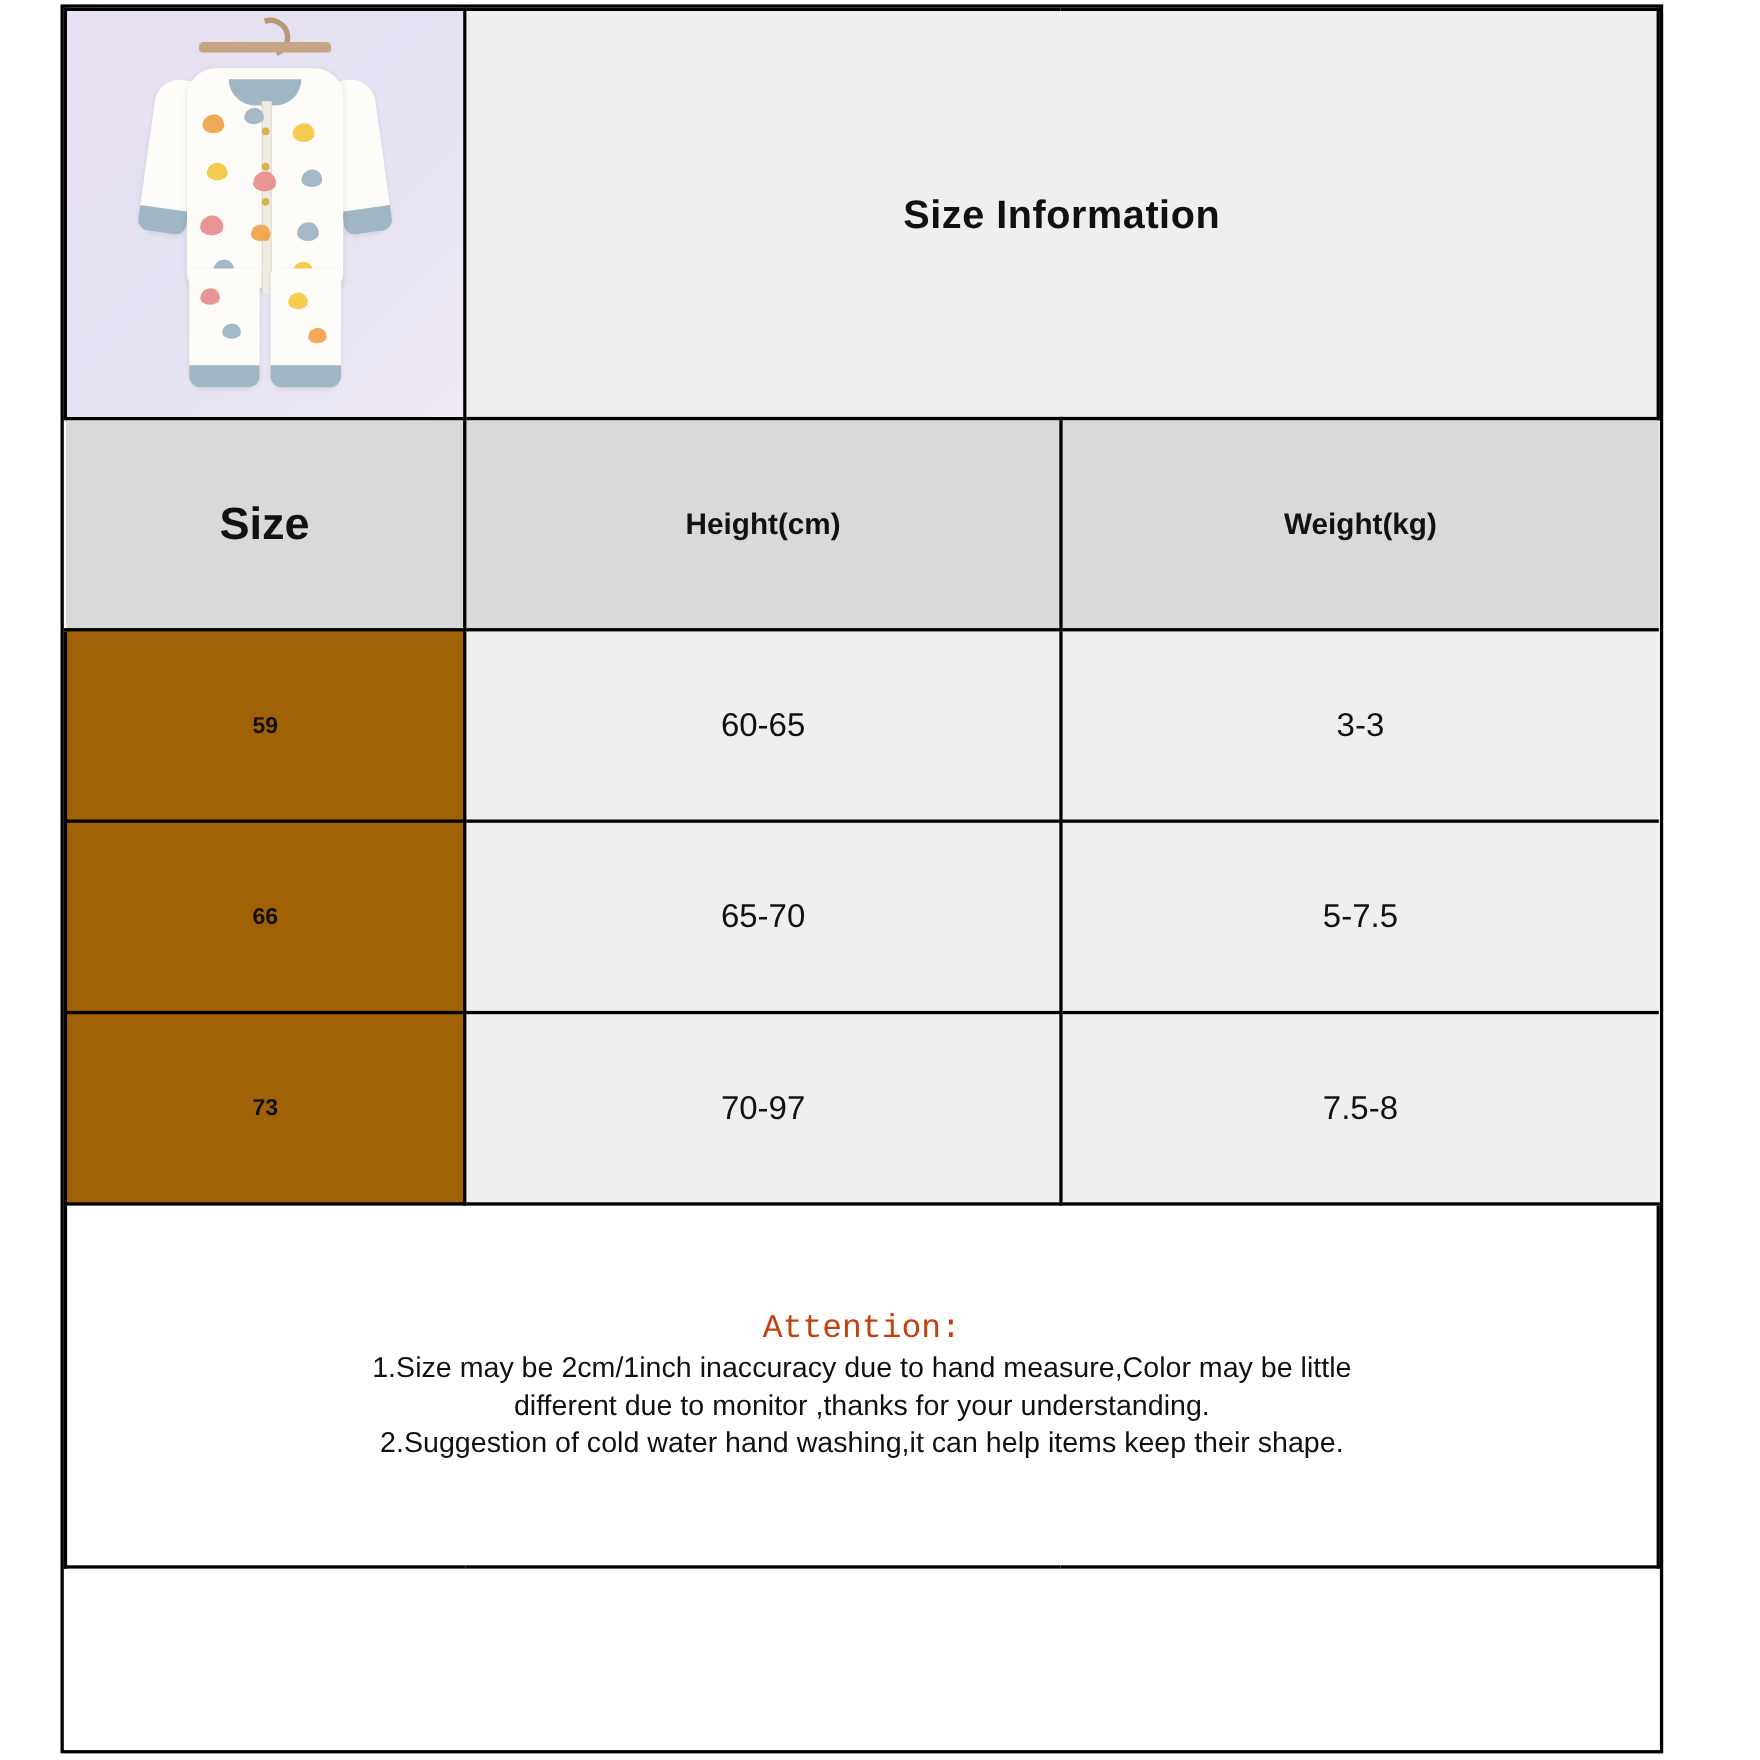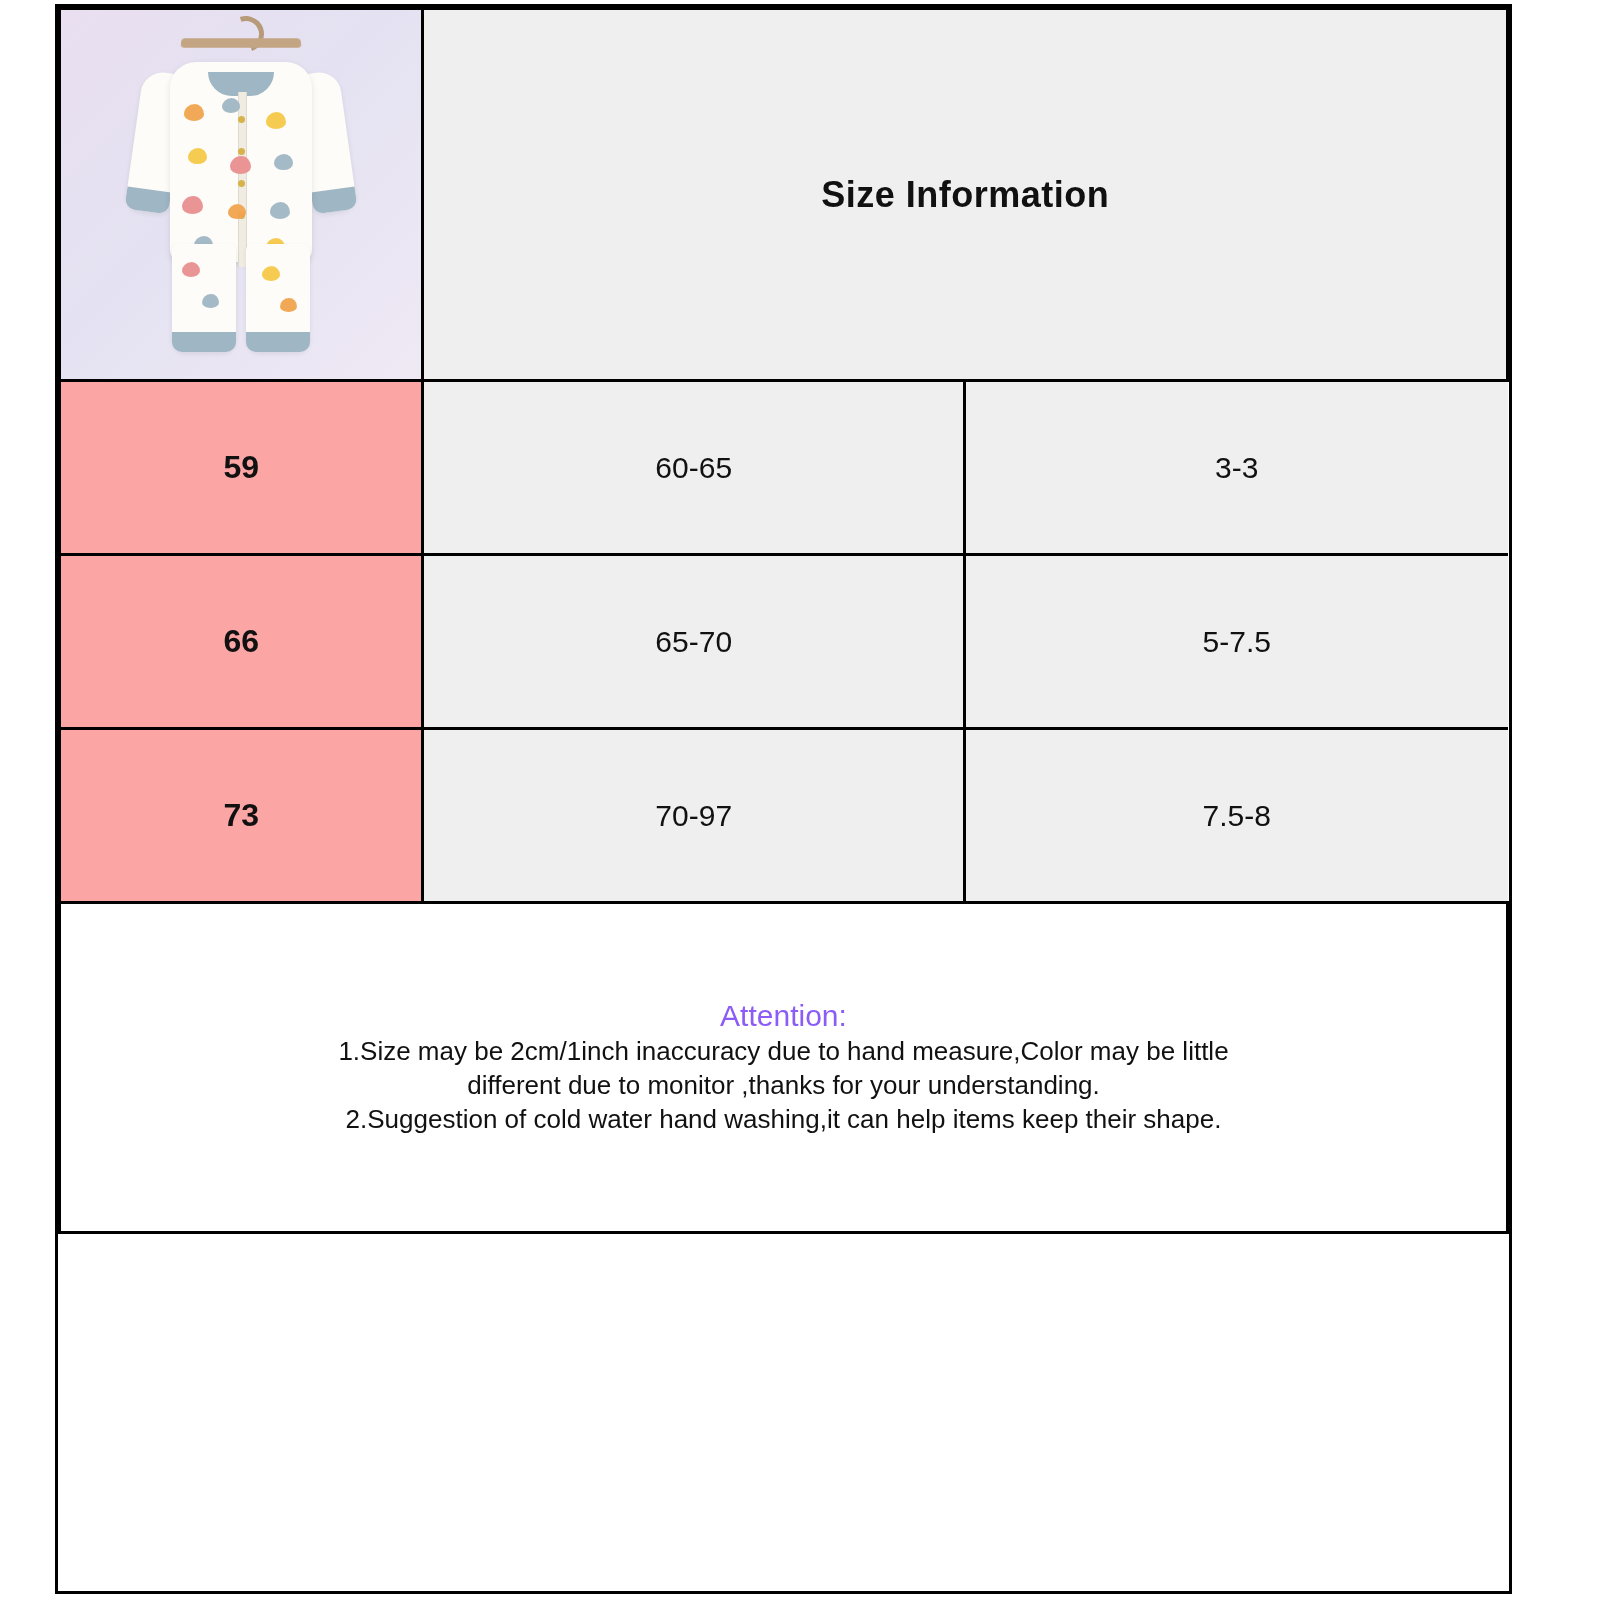--- a/index.html
+++ b/index.html
@@ -191,22 +191,22 @@
   }
   td.head.size-head {
     font-size: 41px;
     border-left: none;
   }
   td.head.last { border-right: none; }
 
   
   td.size-col {
     height: 174px;
-    background: #fca5a5;
-    font-size: 32px;
+    background: #a16207;
+    font-size: 21px;
     font-weight: bold;
     color: #111111;
     border-left: none;
   }
   td.val-col {
     background: #efefef;
     font-size: 30px;
     color: #111111;
     font-weight: 500;
   }
@@ -217,22 +217,23 @@
     border: none;
     border-top: 3px solid #000000;
     background: #ffffff;
     text-align: left;
     vertical-align: top;
     padding: 10px 14px 12px 14px;
     height: 330px;
   }
   .attention-title {
     font-size: 30px;
-    color: #8b5cf6;
+    color: #c2410c;
     line-height: 1.28;
+    font-family: Liberation Mono, monospace;
   }
   .attention-line {
     font-size: 26px;
     color: #111111;
     line-height: 1.30;
   }
 </style>
 </head>
 <body>
 
@@ -286,20 +287,25 @@
                   <div class="dot" style="left:16px; top:22px; width:18px; height:15px; background:#f4c948;"></div>
                   <div class="dot" style="left:34px; top:54px; width:17px; height:14px; background:#f0a44f;"></div>
                   <div class="cuff"></div>
                 </div>
               </div>
             </div>
           </td>
           <td class="title-cell" colspan="2">Size Information</td>
         </tr>
 
+        <tr>
+          <td class="head size-head">Size</td>
+          <td class="head">Height(cm)</td>
+          <td class="head last">Weight(kg)</td>
+        </tr>
 
         <tr>
           <td class="size-col">59</td>
           <td class="val-col">60-65</td>
           <td class="val-col last">3-3</td>
         </tr>
         <tr>
           <td class="size-col">66</td>
           <td class="val-col">65-70</td>
           <td class="val-col last">5-7.5</td>

